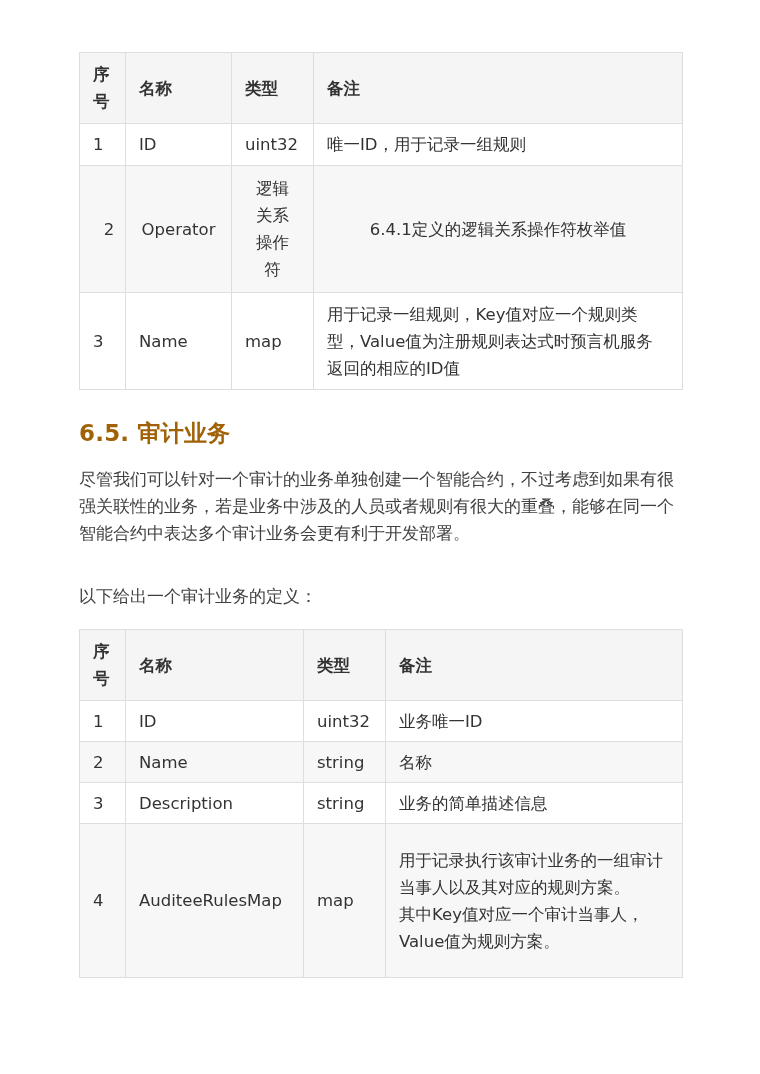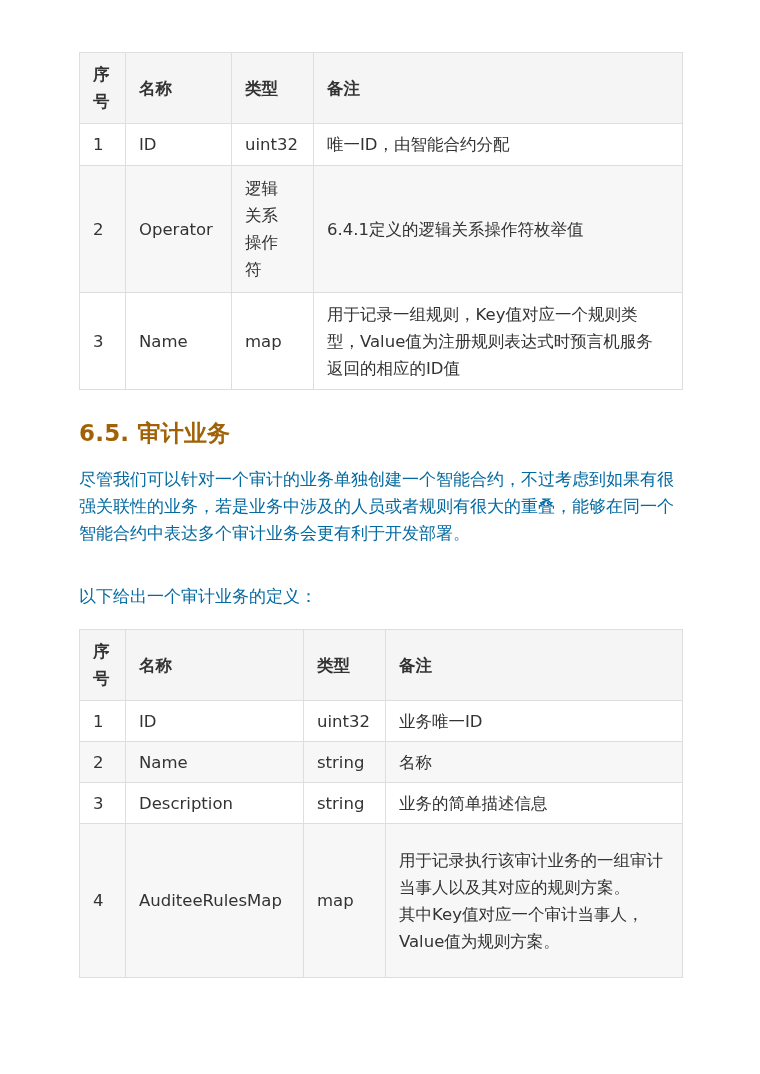--- a/index.html
+++ b/index.html
@@ -39,36 +39,36 @@
       background: #f5f5f5;
       font-weight: bold;
       color: #333333;
     }
     table.spec tr.odd td { background: #ffffff; }
     table.spec tr.even td { background: #f7f7f7; }
     table.spec td.idx, table.spec th.idx { padding: 0 0 0 13px; }
 
     #table1 th { height: 70px; }
     #table1 tr.r1 td { height: 41px; }
-    #table1 tr.r2 td { height: 126px; }
+    #table1 tr.r2 td { height: 126px; text-align: center; }
     #table1 tr.r3 td { height: 96px; }
 
     .section-title {
       margin: 28px 0 0 0;
       font-size: 23px;
       font-weight: bold;
       color: #a16207;
       line-height: 30px;
       letter-spacing: 0.2px;
     }
     .para {
       margin: 18px 0 0 0;
       font-size: 17px;
       line-height: 27px;
-      color: #0369a1;
+      color: #404040;
     }
     .para2 { margin-top: 36px; }
 
     #table2 { margin-top: 19px; }
     #table2 th { height: 70px; }
     #table2 tr.r1 td { height: 40px; }
     #table2 tr.r2 td { height: 40px; }
     #table2 tr.r3 td { height: 40px; }
     #table2 tr.r4 td { height: 153px; }
 
@@ -93,21 +93,21 @@
         <th>名称</th>
         <th>类型</th>
         <th>备注</th>
       </tr>
     </thead>
     <tbody>
       <tr class="odd r1">
         <td class="idx">1</td>
         <td>ID</td>
         <td>uint32</td>
-        <td>唯一ID，由智能合约分配</td>
+        <td>唯一ID，用于记录一组规则</td>
       </tr>
       <tr class="even r2">
         <td class="idx">2</td>
         <td>Operator</td>
         <td class="multiline">逻辑
 关系
 操作
 符</td>
         <td>6.4.1定义的逻辑关系操作符枚举值</td>
       </tr>

